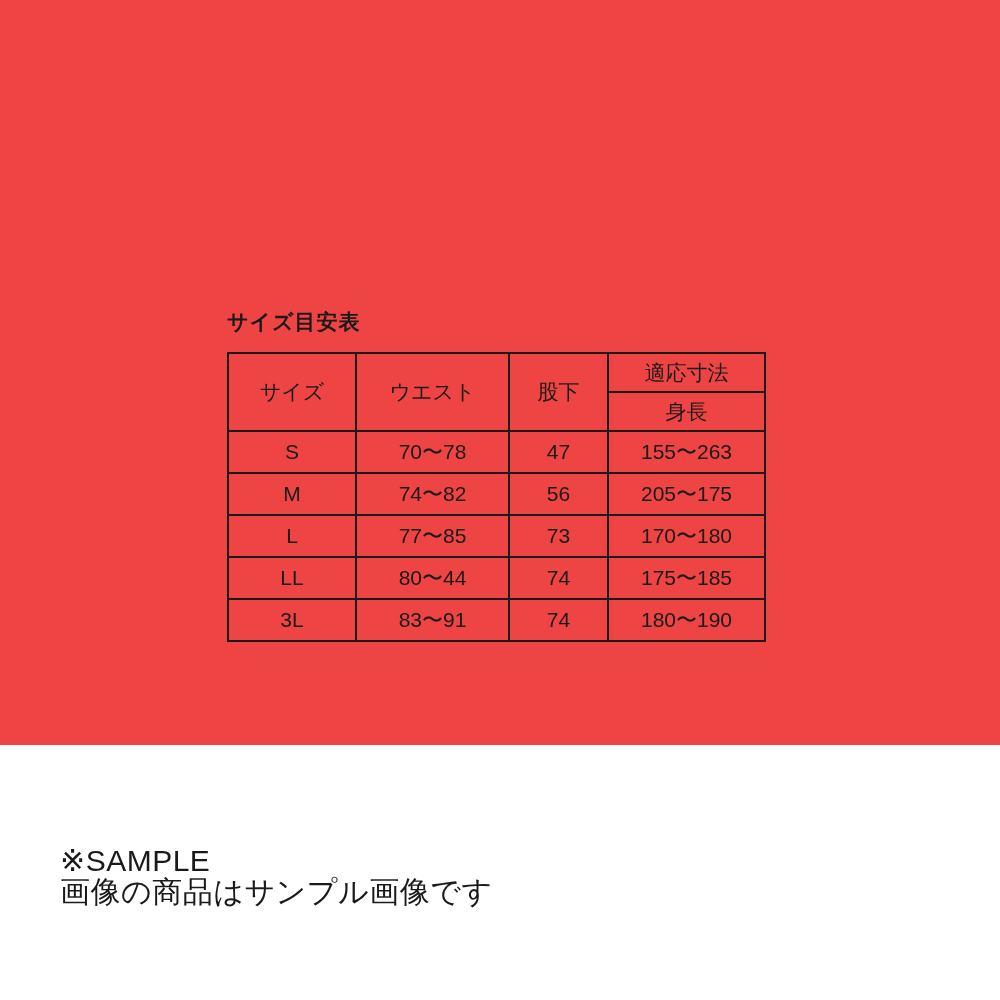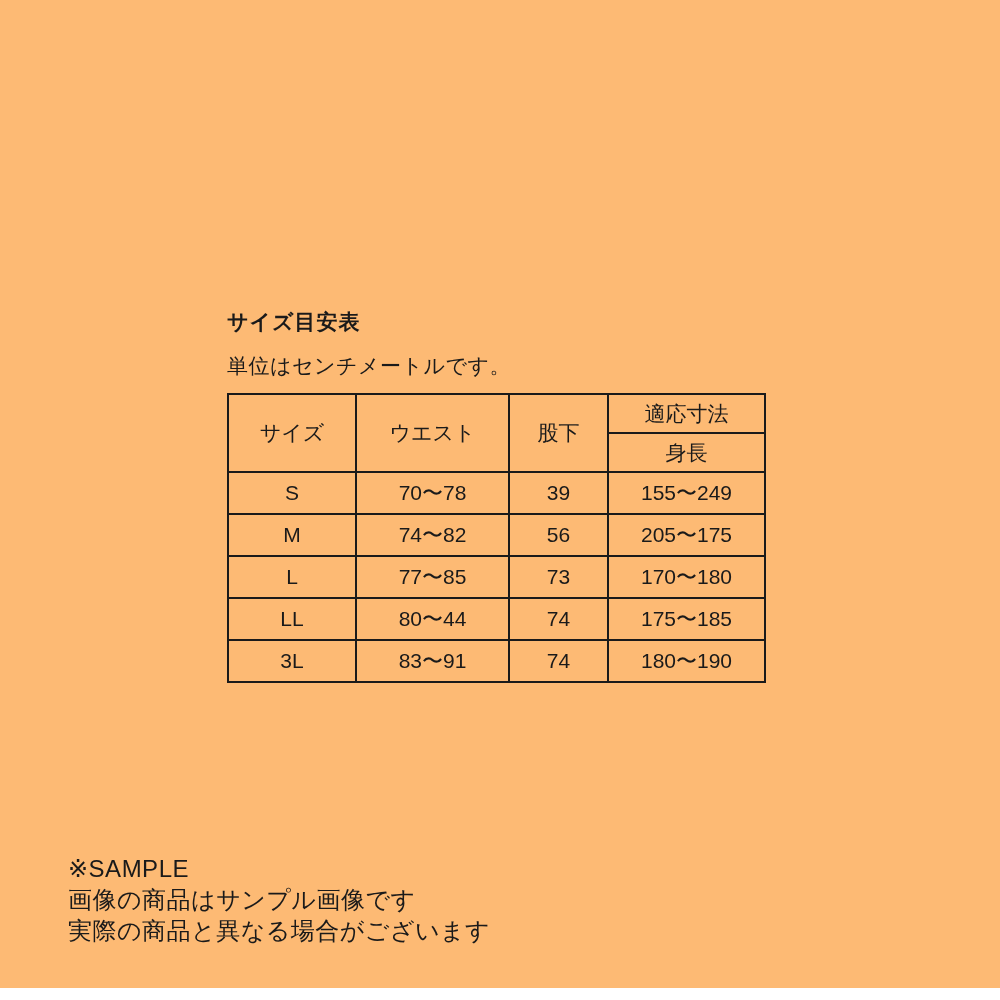--- a/index.html
+++ b/index.html
@@ -7,22 +7,22 @@
     width: 1000px;
     height: 1000px;
     background: #ffffff;
     font-family: "Liberation Sans", "DejaVu Sans", sans-serif;
     color: #1a1a1a;
     overflow: hidden;
   }
   .canvas {
     position: relative;
     width: 1000px;
-    height: 988px;
-    background: #fdba74;
+    height: 745px;
+    background: #ef4444;
   }
   .chart-block {
     position: absolute;
     left: 227px;
     top: 308px;
     width: 560px;
   }
   .chart-title {
     font-size: 21px;
     font-weight: bold;
@@ -54,37 +54,35 @@
   }
   col.c-size   { width: 128px; }
   col.c-waist  { width: 153px; }
   col.c-inseam { width: 99px;  }
   col.c-height { width: 157px; }
   tr.hdr-top th    { height: 39px; }
   tr.hdr-bottom th { height: 39px; }
   tbody tr td { height: 42px; }
   .footer-note {
     position: absolute;
-    left: 68px;
+    left: 60px;
     top: 845px;
-    font-size: 24px;
+    font-size: 30px;
     line-height: 31px;
     color: #1a1a1a;
     letter-spacing: 0.5px;
-    margin-top: 8px;
   }
 </style>
 </head>
 <body>
 
 <div class="canvas">
 
   <div class="chart-block">
     <div class="chart-title">サイズ目安表</div>
-    <div class="chart-subtitle">単位はセンチメートルです。</div>
 
     <table class="size-table">
       <colgroup>
         <col class="c-size">
         <col class="c-waist">
         <col class="c-inseam">
         <col class="c-height">
       </colgroup>
       <thead>
         <tr class="hdr-top">
@@ -94,22 +92,22 @@
           <th>適応寸法</th>
         </tr>
         <tr class="hdr-bottom">
           <th>身長</th>
         </tr>
       </thead>
       <tbody>
         <tr>
           <td>S</td>
           <td>70〜78</td>
-          <td>39</td>
-          <td>155〜249</td>
+          <td>47</td>
+          <td>155〜263</td>
         </tr>
         <tr>
           <td>M</td>
           <td>74〜82</td>
           <td>56</td>
           <td>205〜175</td>
         </tr>
         <tr>
           <td>L</td>
           <td>77〜85</td>
@@ -128,16 +126,15 @@
           <td>74</td>
           <td>180〜190</td>
         </tr>
       </tbody>
     </table>
   </div>
 
   <div class="footer-note">
     <div>※SAMPLE</div>
     <div>画像の商品はサンプル画像です</div>
-    <div>実際の商品と異なる場合がございます</div>
   </div>
 
 </div>
 
 </body></html>

